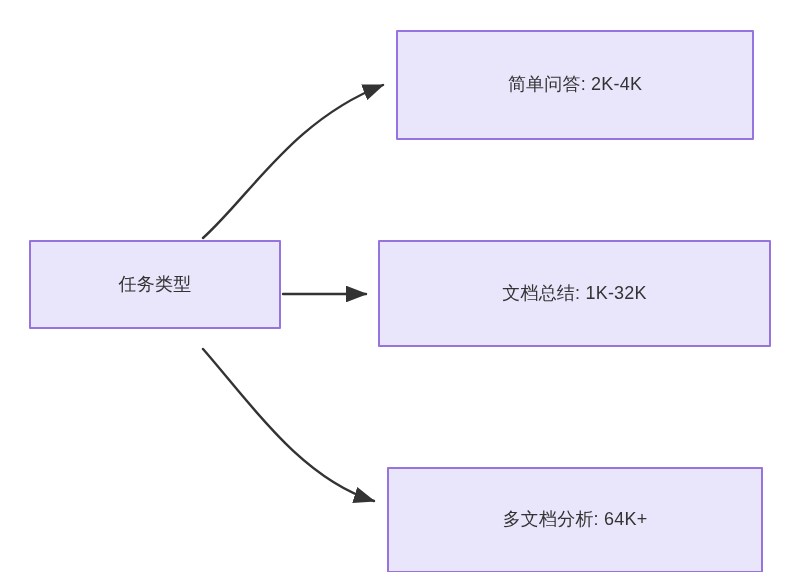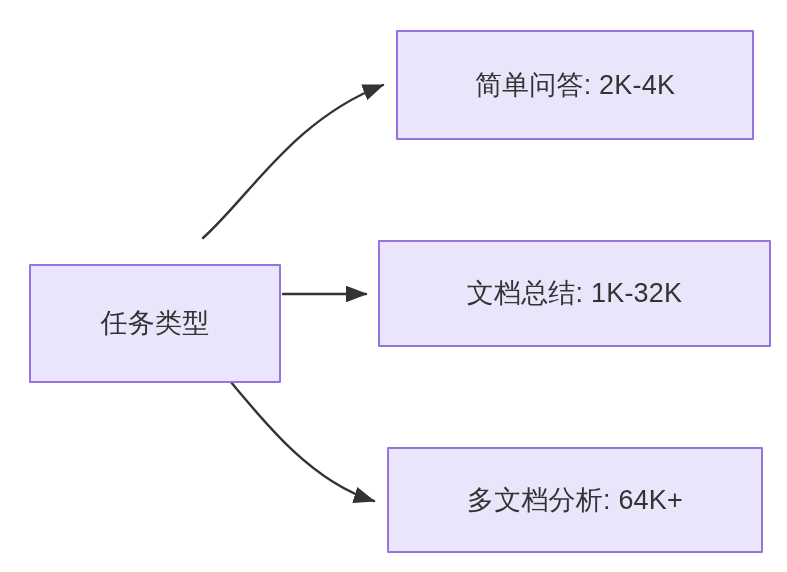--- a/index.html
+++ b/index.html
@@ -30,32 +30,32 @@
     position: absolute;
     box-sizing: border-box;
     display: flex;
     align-items: center;
     justify-content: center;
     background: #e9e6fb;
     border: 2.5px solid #9673de;
     border-radius: 1px;
   }
   .node-label {
-    font-size: 27px;
+    font-size: 18px;
     line-height: 1.2;
     color: #333333;
     letter-spacing: 0.2px;
     white-space: nowrap;
     text-align: center;
   }
   
-  #node-root      { left: 29px;  top: 240px; width: 252px; height: 119px; margin-top: 24px; }
+  #node-root      { left: 29px;  top: 240px; width: 252px; height: 89px; }
   #node-simple-qa { left: 396px; top: 30px;  width: 358px; height: 110px; }
   #node-doc-sum   { left: 378px; top: 240px; width: 393px; height: 107px; }
-  #node-multi-doc { left: 387px; top: 447px; width: 376px; height: 106px; }
+  #node-multi-doc { left: 387px; top: 467px; width: 376px; height: 106px; }
 </style>
 </head>
 <body>
 
 <div id="canvas" style="background: rgb(255, 255, 255);">
 
   <svg class="edge-layer" width="787" height="572" viewBox="0 0 787 572" xmlns="http://www.w3.org/2000/svg">
     <defs>
       <marker id="arrowhead" markerWidth="9" markerHeight="7" refX="8.4" refY="3.5" orient="auto" markerUnits="strokeWidth">
         <path d="M0,0 L9,3.5 L0,7 Z" fill="#333333"></path>

